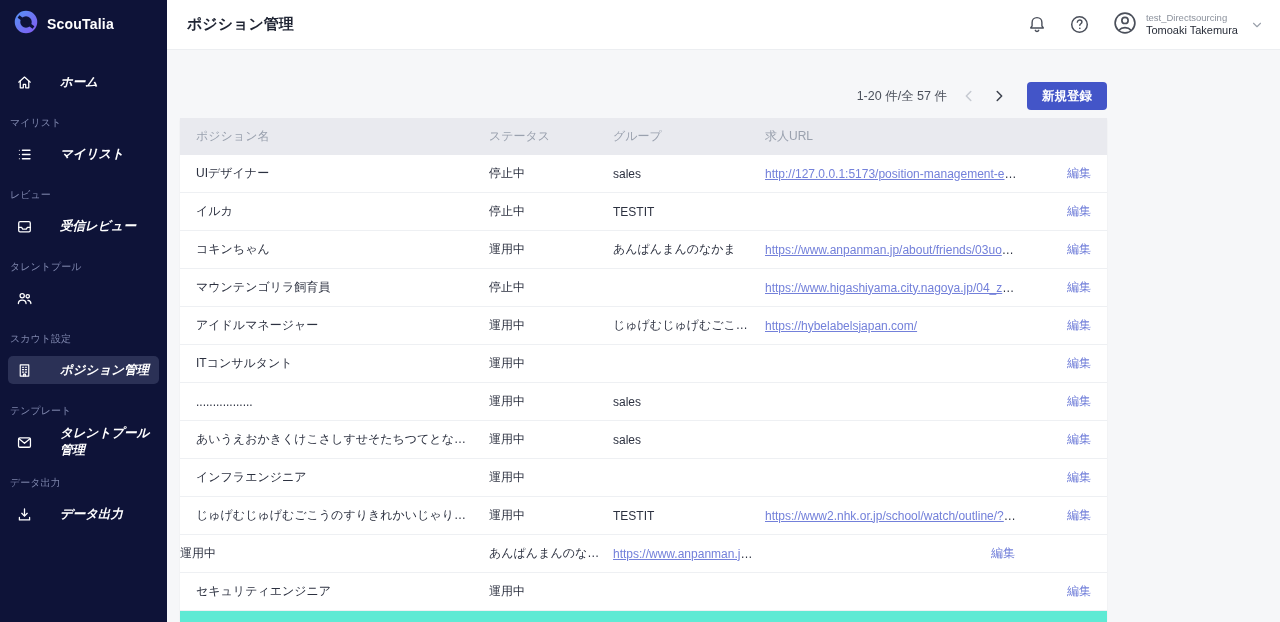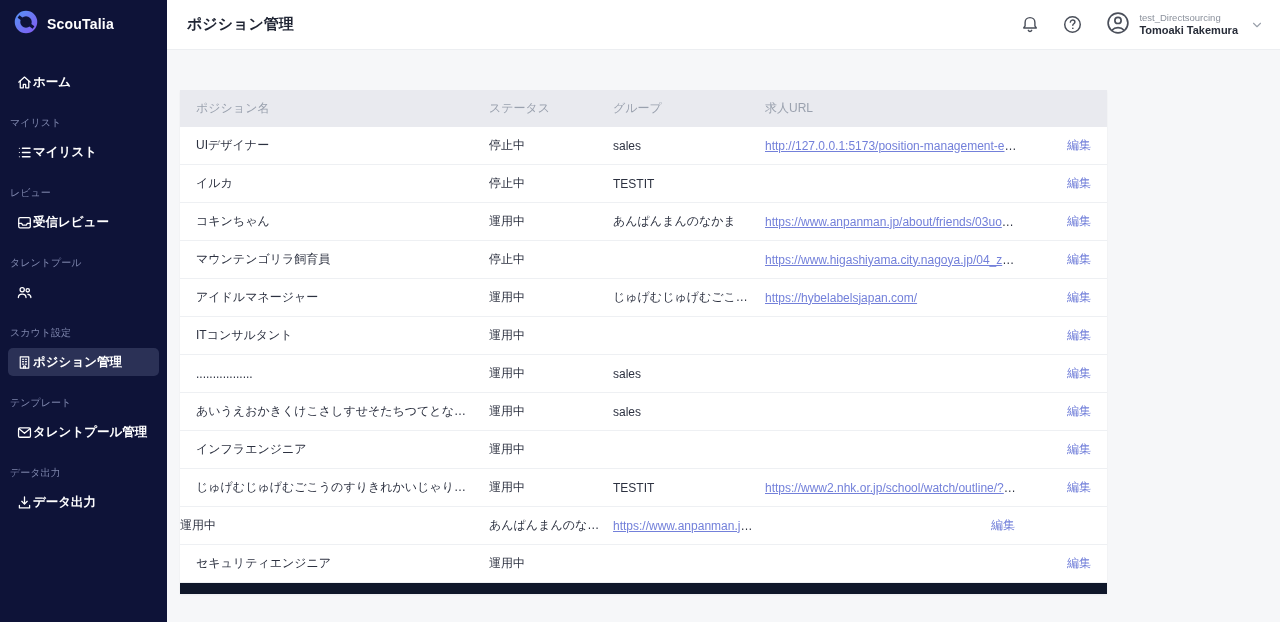--- a/index.html
+++ b/index.html
@@ -7,51 +7,51 @@
     font-family:"Liberation Sans","DejaVu Sans",sans-serif; }
   .page { position:relative; width:1280px; height:622px; display:flex;justify-content:space-between; }
 
   
   .sidebar { width:167px; height:622px; background:#0e1338; color:#fff; flex:0 0 167px;
     display:flex; flex-direction:column; }
   .logo-row { display:flex; align-items:center; gap:8px; padding:12px 0 12px 13px; height:48px; }
   .logo-text { font-size:14px; font-weight:bold; letter-spacing:.2px; color:#fff; }
   .nav { padding-top:8px; }
   .nav-section { font-size:10px; color:#7e86ad; padding:0 10px; margin:20px 0 8px 0; }
-  .nav-item { display:flex; align-items:center; gap:0; height:28px; margin:2px 8px;
-    padding:0 8px; border-radius:5px; font-size:12.5px; font-weight:600; color:#fff; cursor:pointer; }
+  .nav-item { display:flex; align-items:center; gap:27px; height:28px; margin:10px 8px;
+    padding:0 8px; border-radius:5px; font-size:12.5px; font-weight:600; color:#fff; cursor:pointer;font-style:italic; }
   .nav-item .nicon { display:flex; align-items:center; color:#fff; }
   .nav-item.active { background:#2b3156; }
   .nav-item.first { margin-top:12px; }
 
   
   .main { flex:1; display:flex; flex-direction:column; height:622px; }
   .topbar { height:50px; background:#fff; border-bottom:1px solid #eceef1;
     display:flex; align-items:center; padding:0 16px 0 20px; }
   .page-title { font-size:15px; font-weight:bold; color:#1f2433; }
   .topbar-right { margin-left:auto; display:flex; align-items:center; gap:22px; color:#4a4f5a; }
   .icon-btn { display:flex; align-items:center; cursor:pointer; color:#4a4f5a; }
   .user-chip { display:flex; align-items:center; gap:8px; cursor:pointer; }
   .user-texts { display:flex; flex-direction:column; line-height:1.25; }
   .user-org { font-size:9.5px; color:#8b919c; }
-  .user-name { font-size:11px; font-weight:bold; color:#272c38; }
+  .user-name { font-size:11px; font-weight:normal; color:#272c38; }
   .chev { color:#9aa0ab; margin-left:4px; display:flex; }
 
   .content { flex:1; padding-top:32px; }
   .toolbar { width:927px; margin-left:13px; display:flex; align-items:center; justify-content:flex-end; gap:14px; height:28px; }
   .pag-text { font-size:12.5px; color:#4c515c; }
   .pag-btn { display:flex; align-items:center; cursor:pointer; }
   .pag-btn.prev { color:#c6cad2; }
   .pag-btn.next { color:#3d424e; }
   .new-btn { background:#4355c8; color:#fff; font-size:12.5px; font-weight:bold;
     border:none; border-radius:4px; height:28px; padding:0 15px; margin-left:6px; cursor:pointer;
     font-family:inherit; }
 
   
-  .card { width:927px; margin:8px 0 0 13px; background:#0f172a; height:504px; overflow:hidden;
+  .card { width:927px; margin:8px 0 0 13px; background:#5eead4; height:504px; overflow:hidden;
     box-shadow:0 1px 2px rgba(20,25,40,.05); }
   .thead, .trow { display:grid; grid-template-columns:309px 124px 152px 1fr 76px; align-items:center; }
   .thead { height:37px; background:#e9eaef; color:#9aa1ae; font-size:12px; }
   .trow { height:38px; border-bottom:1px solid #eef0f3; font-size:12px; color:#2c3140; background:#fff; }
   .cell { overflow:hidden; white-space:nowrap; text-overflow:ellipsis; padding-right:12px; }
   .c-name { padding-left:16px; }
   .c-edit { text-align:right; padding-right:16px; }
   .url-link { color:#7380da; text-decoration:underline; cursor:pointer; }
   .edit-link { color:#7380da; text-decoration:none; cursor:pointer; }
 </style>
@@ -193,20 +193,34 @@
           <span class="chev">
             <svg width="14" height="14" viewBox="0 0 20 20" fill="none" stroke="currentColor" stroke-width="1.6" stroke-linecap="round" stroke-linejoin="round">
               <path d="M5 7.5l5 5 5-5"></path>
             </svg>
           </span>
         </div>
       </div>
     </header>
 
     <div class="content">
+      <div class="toolbar">
+        <span class="pag-text">1-20 件/全 57 件</span>
+        <span class="pag-btn prev">
+          <svg width="16" height="16" viewBox="0 0 18 18" fill="none" stroke="currentColor" stroke-width="1.7" stroke-linecap="round" stroke-linejoin="round">
+              <path d="M11 4L6 9l5 5"></path>
+            </svg>
+        </span>
+        <span class="pag-btn next">
+          <svg width="16" height="16" viewBox="0 0 18 18" fill="none" stroke="currentColor" stroke-width="1.7" stroke-linecap="round" stroke-linejoin="round">
+              <path d="M7 4l5 5-5 5"></path>
+            </svg>
+        </span>
+        <button class="new-btn">新規登録</button>
+      </div>
 
       <div class="card">
         <div class="thead">
           <div class="cell c-name">ポジション名</div>
           <div class="cell">ステータス</div>
           <div class="cell">グループ</div>
           <div class="cell">求人URL</div>
           <div class="cell c-edit"></div>
         </div>
         <div id="table-body">

